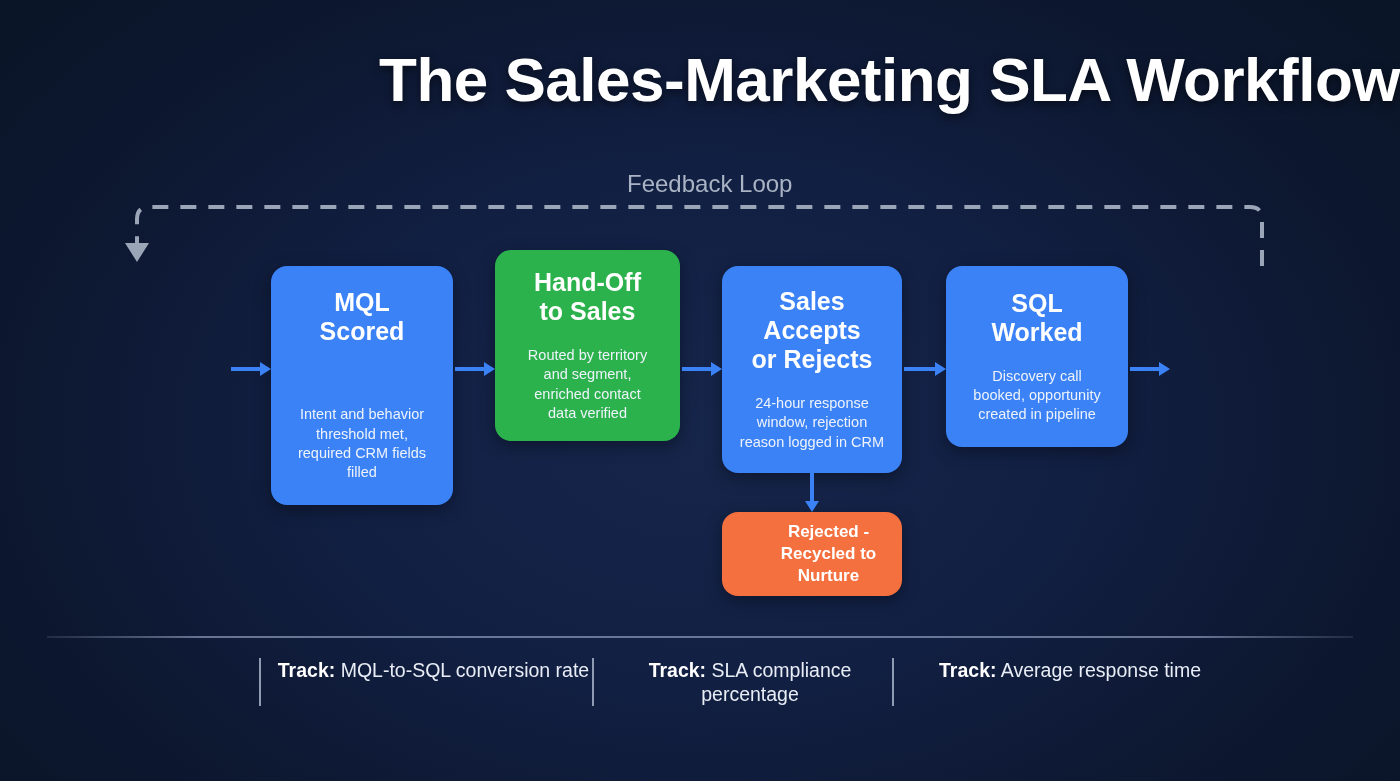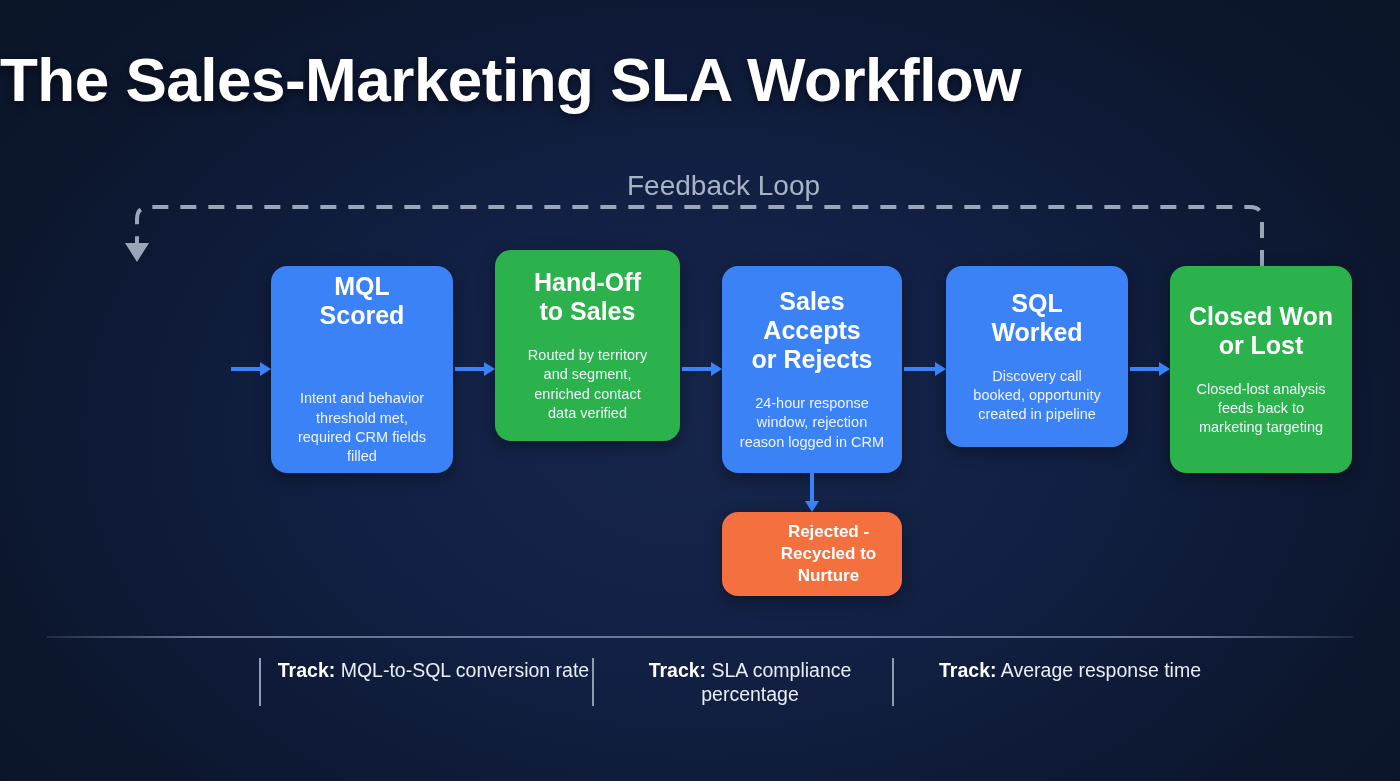--- a/index.html
+++ b/index.html
@@ -21,35 +21,35 @@
       radial-gradient(ellipse 900px 620px at 700px 430px, #16254a 0%, #122044 38%, #0d1832 72%, #0b1528 100%);
     overflow: hidden;
   }
 
   
   .title {
     position: absolute;
     left: 0;
     top: 44px;
     width: 1400px;
-    text-align: left;
+    text-align: right;
     font-size: 62px;
     font-weight: bold;
     color: #ffffff;
     letter-spacing: -0.5px;
     text-shadow: 0 3px 9px rgba(0,0,0,0.55);
     white-space: nowrap;
   }
 
   
   .feedback-label {
     position: absolute;
     left: 627px;
     top: 170px;
-    font-size: 28px;
+    font-size: 24px;
     color: #a9b3c4;
     white-space: nowrap;
   }
   .loop-svg {
     position: absolute;
     left: 0;
     top: 0;
     width: 1400px;
     height: 781px;
     pointer-events: none;
@@ -178,21 +178,21 @@
   <div class="title">The Sales-Marketing SLA Workflow</div>
 
   <div class="feedback-label">Feedback Loop</div>
 
   <svg class="loop-svg" viewBox="0 0 1400 781">
     <path d="M 1262 266 L 1262 219 Q 1262 207 1250 207 L 149 207 Q 137 207 137 219 L 137 243" fill="none" stroke="#9aa5b8" stroke-width="4" stroke-dasharray="16 12" stroke-linecap="butt"></path>
     <polygon points="125,243 149,243 137,262" fill="#9aa5b8"></polygon>
   </svg>
 
 
-  <div class="node blue" style="left:271px; top:266px; width:182px; height:207px;gap:39px;">
+  <div class="node blue" style="left:271px; top:266px; width:182px; height:239px;gap:39px;">
     <div class="n-title">MQL
 Scored</div>
     <div class="n-desc">Intent and behavior
 threshold met,
 required CRM fields
 filled</div>
   </div>
 
   <div class="node green" style="left:495px; top:250px; width:185px; height:191px;">
     <div class="n-title">Hand-Off
@@ -212,27 +212,20 @@
   </div>
 
   <div class="node blue" style="left:946px; top:266px; width:182px; height:181px;">
     <div class="n-title">SQL
 Worked</div>
     <div class="n-desc">Discovery call
 booked, opportunity
 created in pipeline</div>
   </div>
 
-  <div class="node green" style="left:1170px; top:266px; width:182px; height:207px;">
-    <div class="n-title">Closed Won
-or Lost</div>
-    <div class="n-desc">Closed-lost analysis
-feeds back to
-marketing targeting</div>
-  </div>
 
   <div class="node orange" style="left:722px; top:512px; width:180px; height:84px;">
     <div class="n-title">Rejected -
 Recycled to Nurture</div>
   </div>
 
   <div class="arrow-h" style="left:231px; top:362px; width:40px;">
     <div class="shaft" style="width:29px;"></div>
     <div class="head" style="left:29px;"></div>
   </div>

